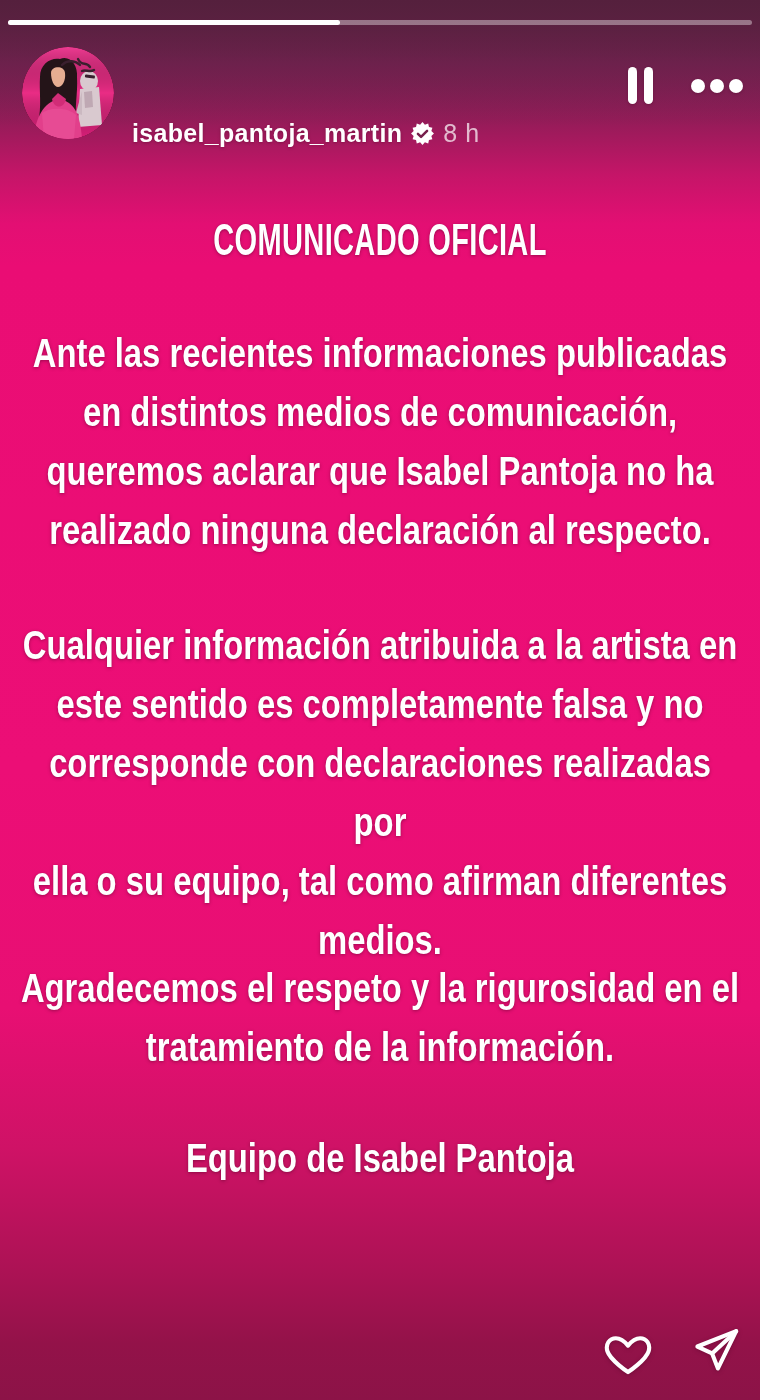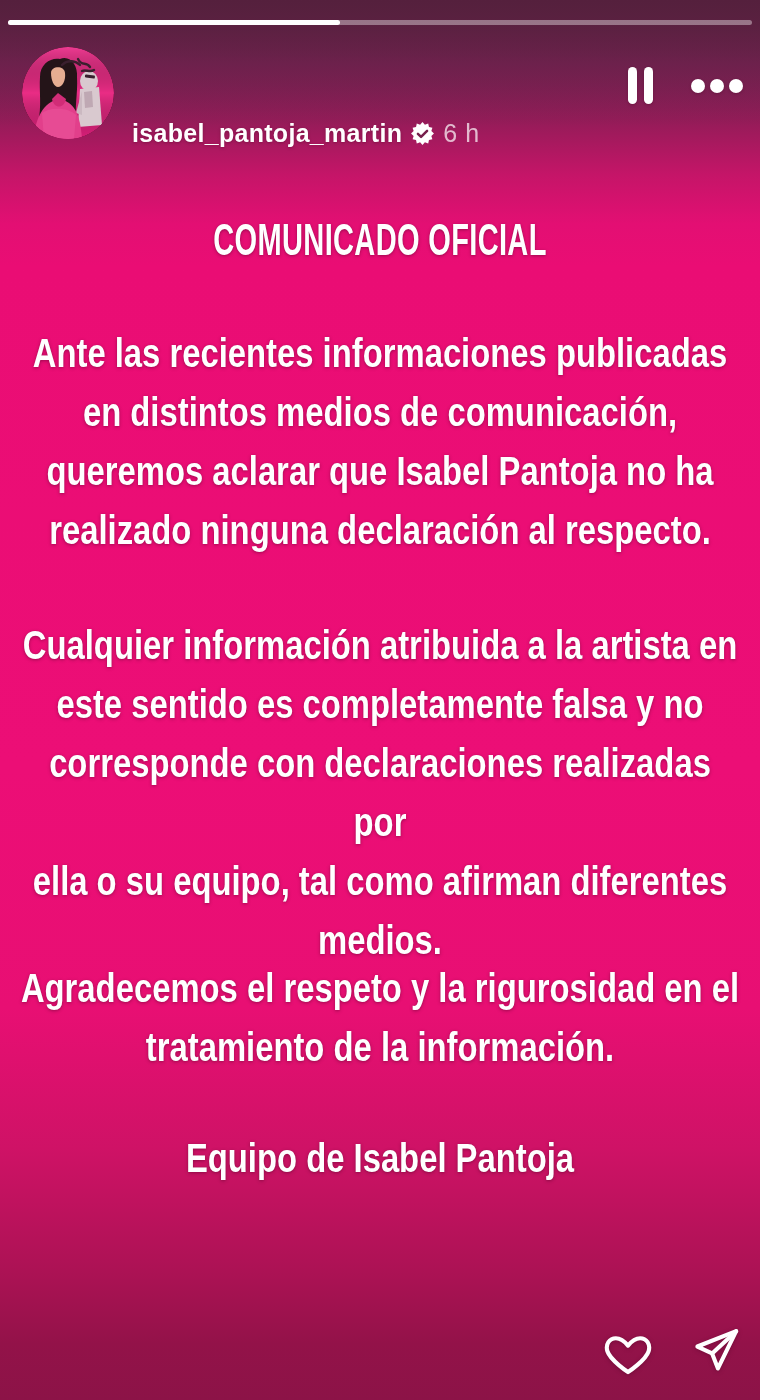--- a/index.html
+++ b/index.html
@@ -207,21 +207,21 @@
         </g>
       </svg>
     </div>
 
     <div class="header-meta">
       <span class="username">isabel_pantoja_martin</span>
       <svg class="verified" viewBox="0 0 24 24">
         <polygon fill="#ffffff" points="23,12 20.5,14.3 21.5,17.5 18.2,18.2 17.5,21.5 14.3,20.5 12,23 9.7,20.5 6.5,21.5 5.8,18.2 2.5,17.5 3.5,14.3 1,12 3.5,9.7 2.5,6.5 5.8,5.8 6.5,2.5 9.7,3.5 12,1 14.3,3.5 17.5,2.5 18.2,5.8 21.5,6.5 20.5,9.7"></polygon>
         <path d="M7.6 12.4 L10.6 15.3 L16.4 9.4" fill="none" stroke="#76204c" stroke-width="2.4" stroke-linecap="round" stroke-linejoin="round"></path>
       </svg>
-      <span class="timestamp">6 h</span>
+      <span class="timestamp">8 h</span>
     </div>
 
     <div class="pause-btn">
       <div class="pause-bar"></div>
       <div class="pause-bar"></div>
     </div>
 
     <div class="more-btn">
       <div class="dot"></div>
       <div class="dot"></div>

